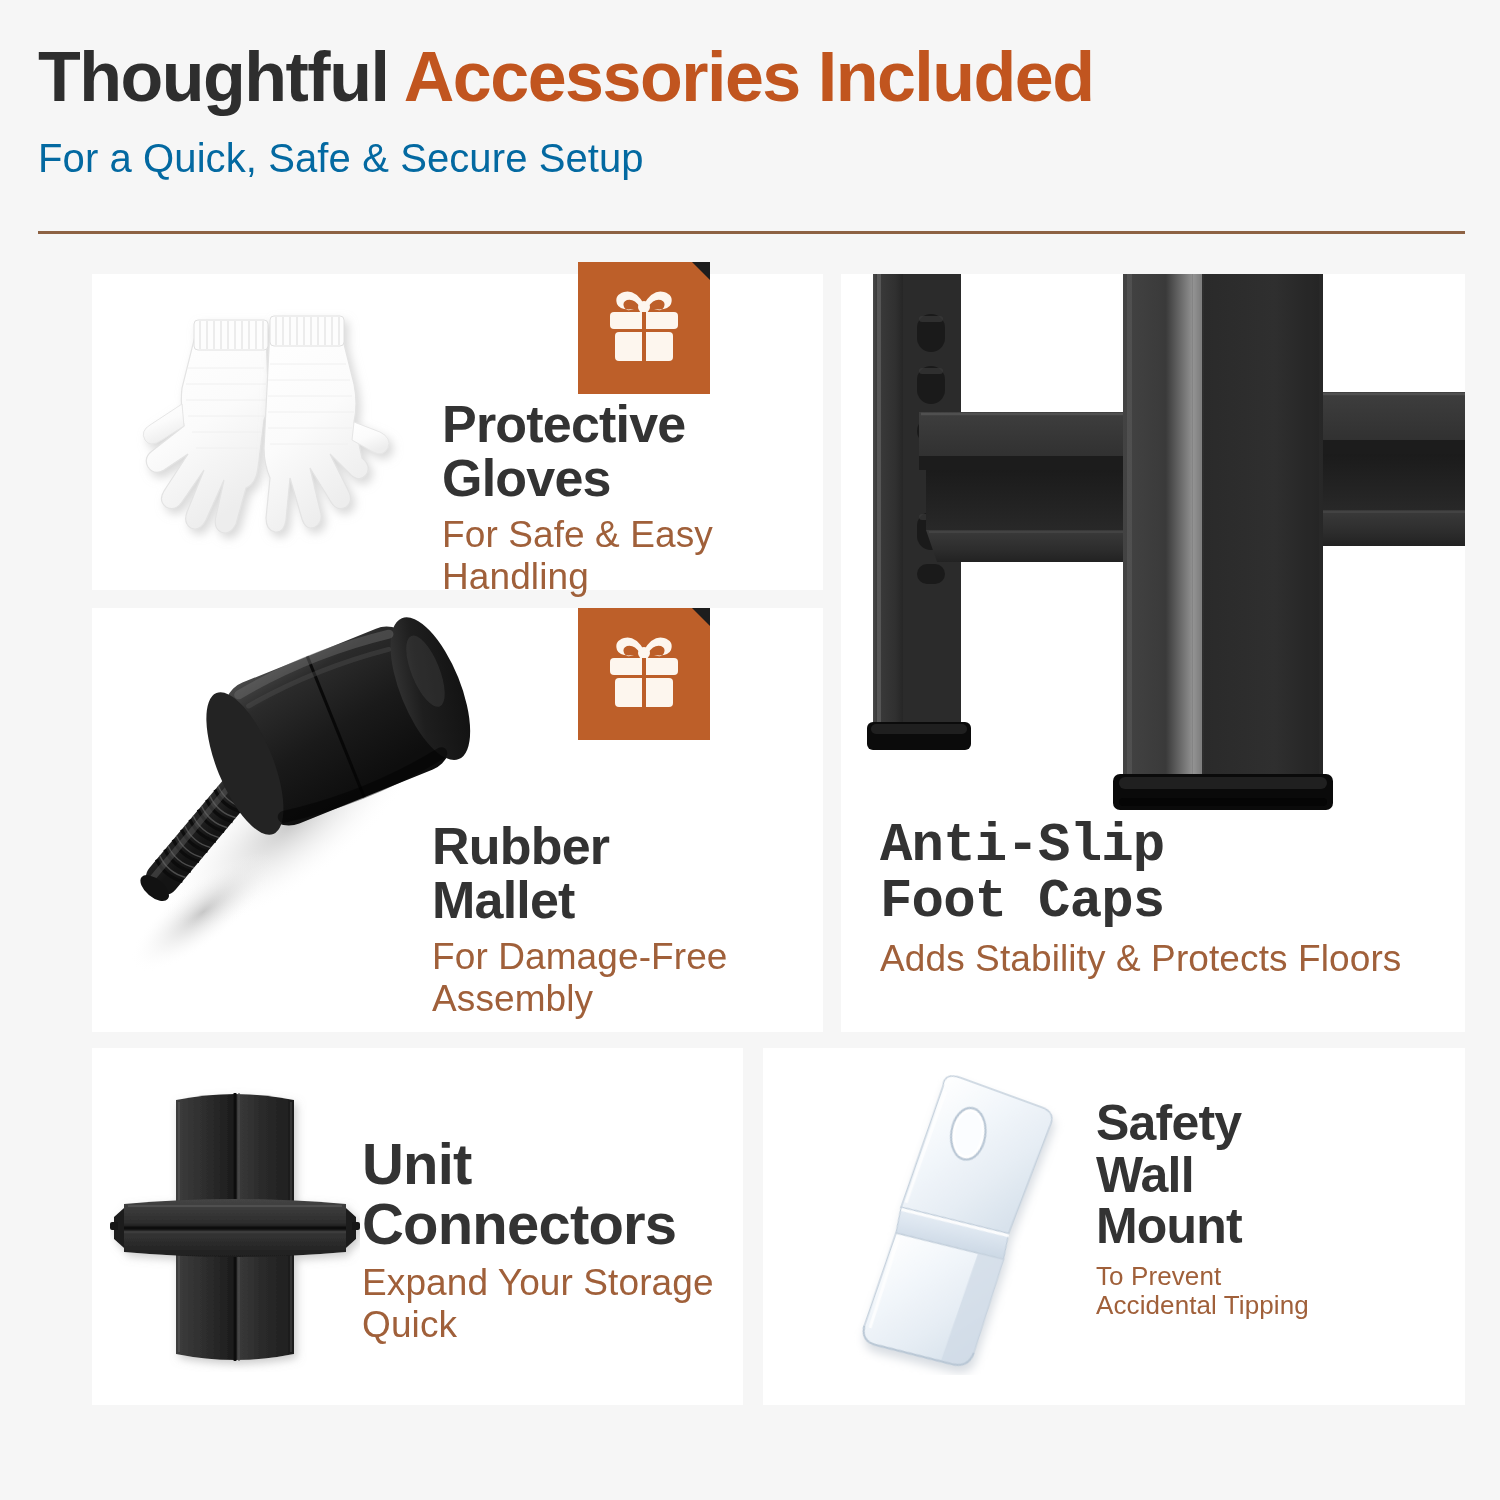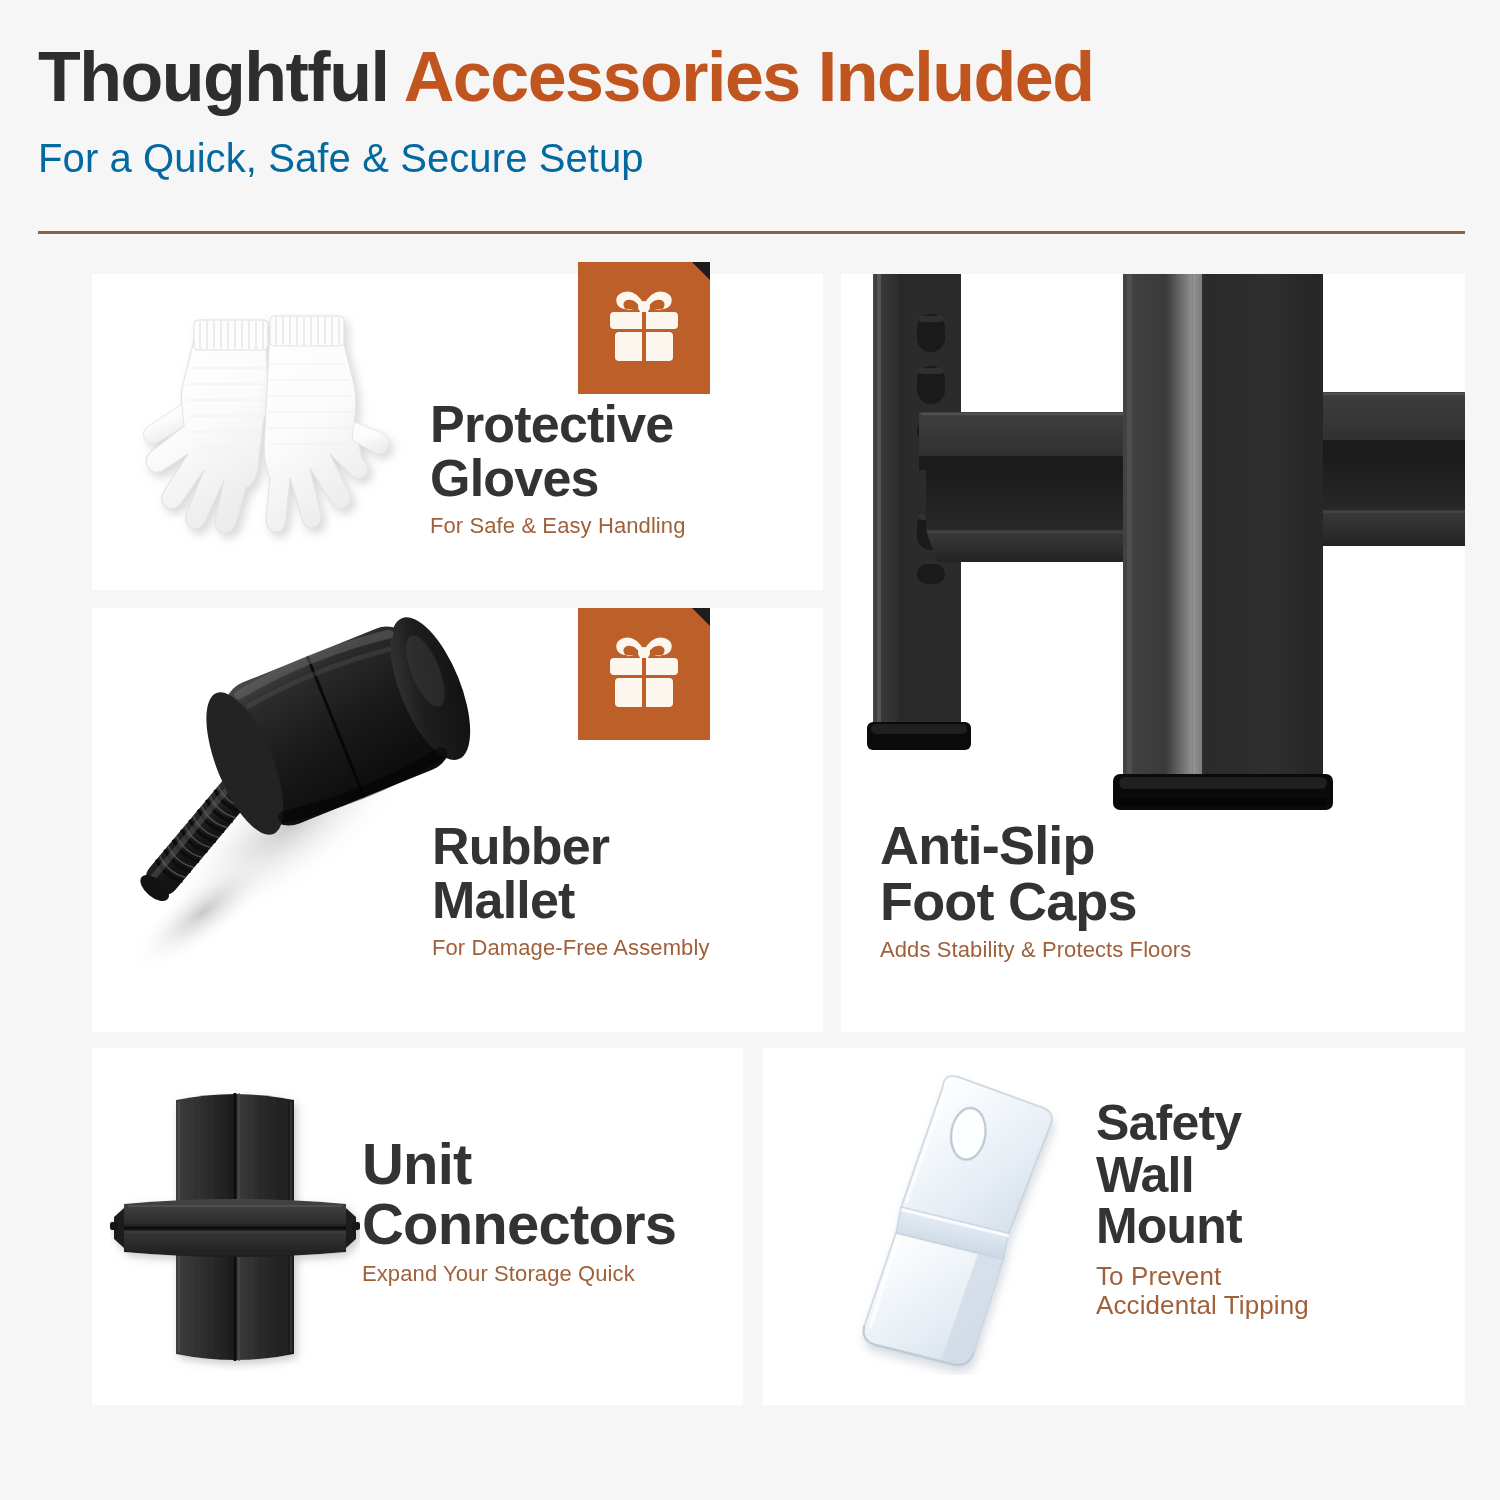--- a/index.html
+++ b/index.html
@@ -75,35 +75,35 @@
   
   .txt { position: absolute; }
   .txt .head {
     font-size: 52px;
     font-weight: 700;
     color: #333333;
     line-height: 1.03;
     letter-spacing: -0.8px;
   }
   .txt .sub {
-    font-size: 22px;
+    font-size: 37px;
     font-weight: 400;
     color: #a0603a;
     line-height: 1.12;
     letter-spacing: 0.1px;
     margin-top: 9px;
   }
 
-  .t-gloves   { left: 430px; top: 398px; width: 390px; }
+  .t-gloves   { left: 442px; top: 398px; width: 390px; }
   .t-mallet   { left: 432px; top: 820px; width: 390px; }
   .t-footcaps { left: 880px; top: 818px; width: 560px; }
   .t-connect  { left: 362px; top: 1134px; width: 380px; }
   .t-mount    { left: 1096px; top: 1098px; width: 330px; }
 
-  .t-footcaps .head { font-size: 54px; }
+  .t-footcaps .head { font-size: 54px; font-family: Liberation Mono, monospace; }
   .t-connect  .head { font-size: 58px; }
   .t-mount    .head { font-size: 50px; }
   .t-mount    .sub  { font-size: 26px; }
 
   
   .badge {
     position: absolute;
     width: 132px;
     height: 132px;
     background: #bd5f29;

